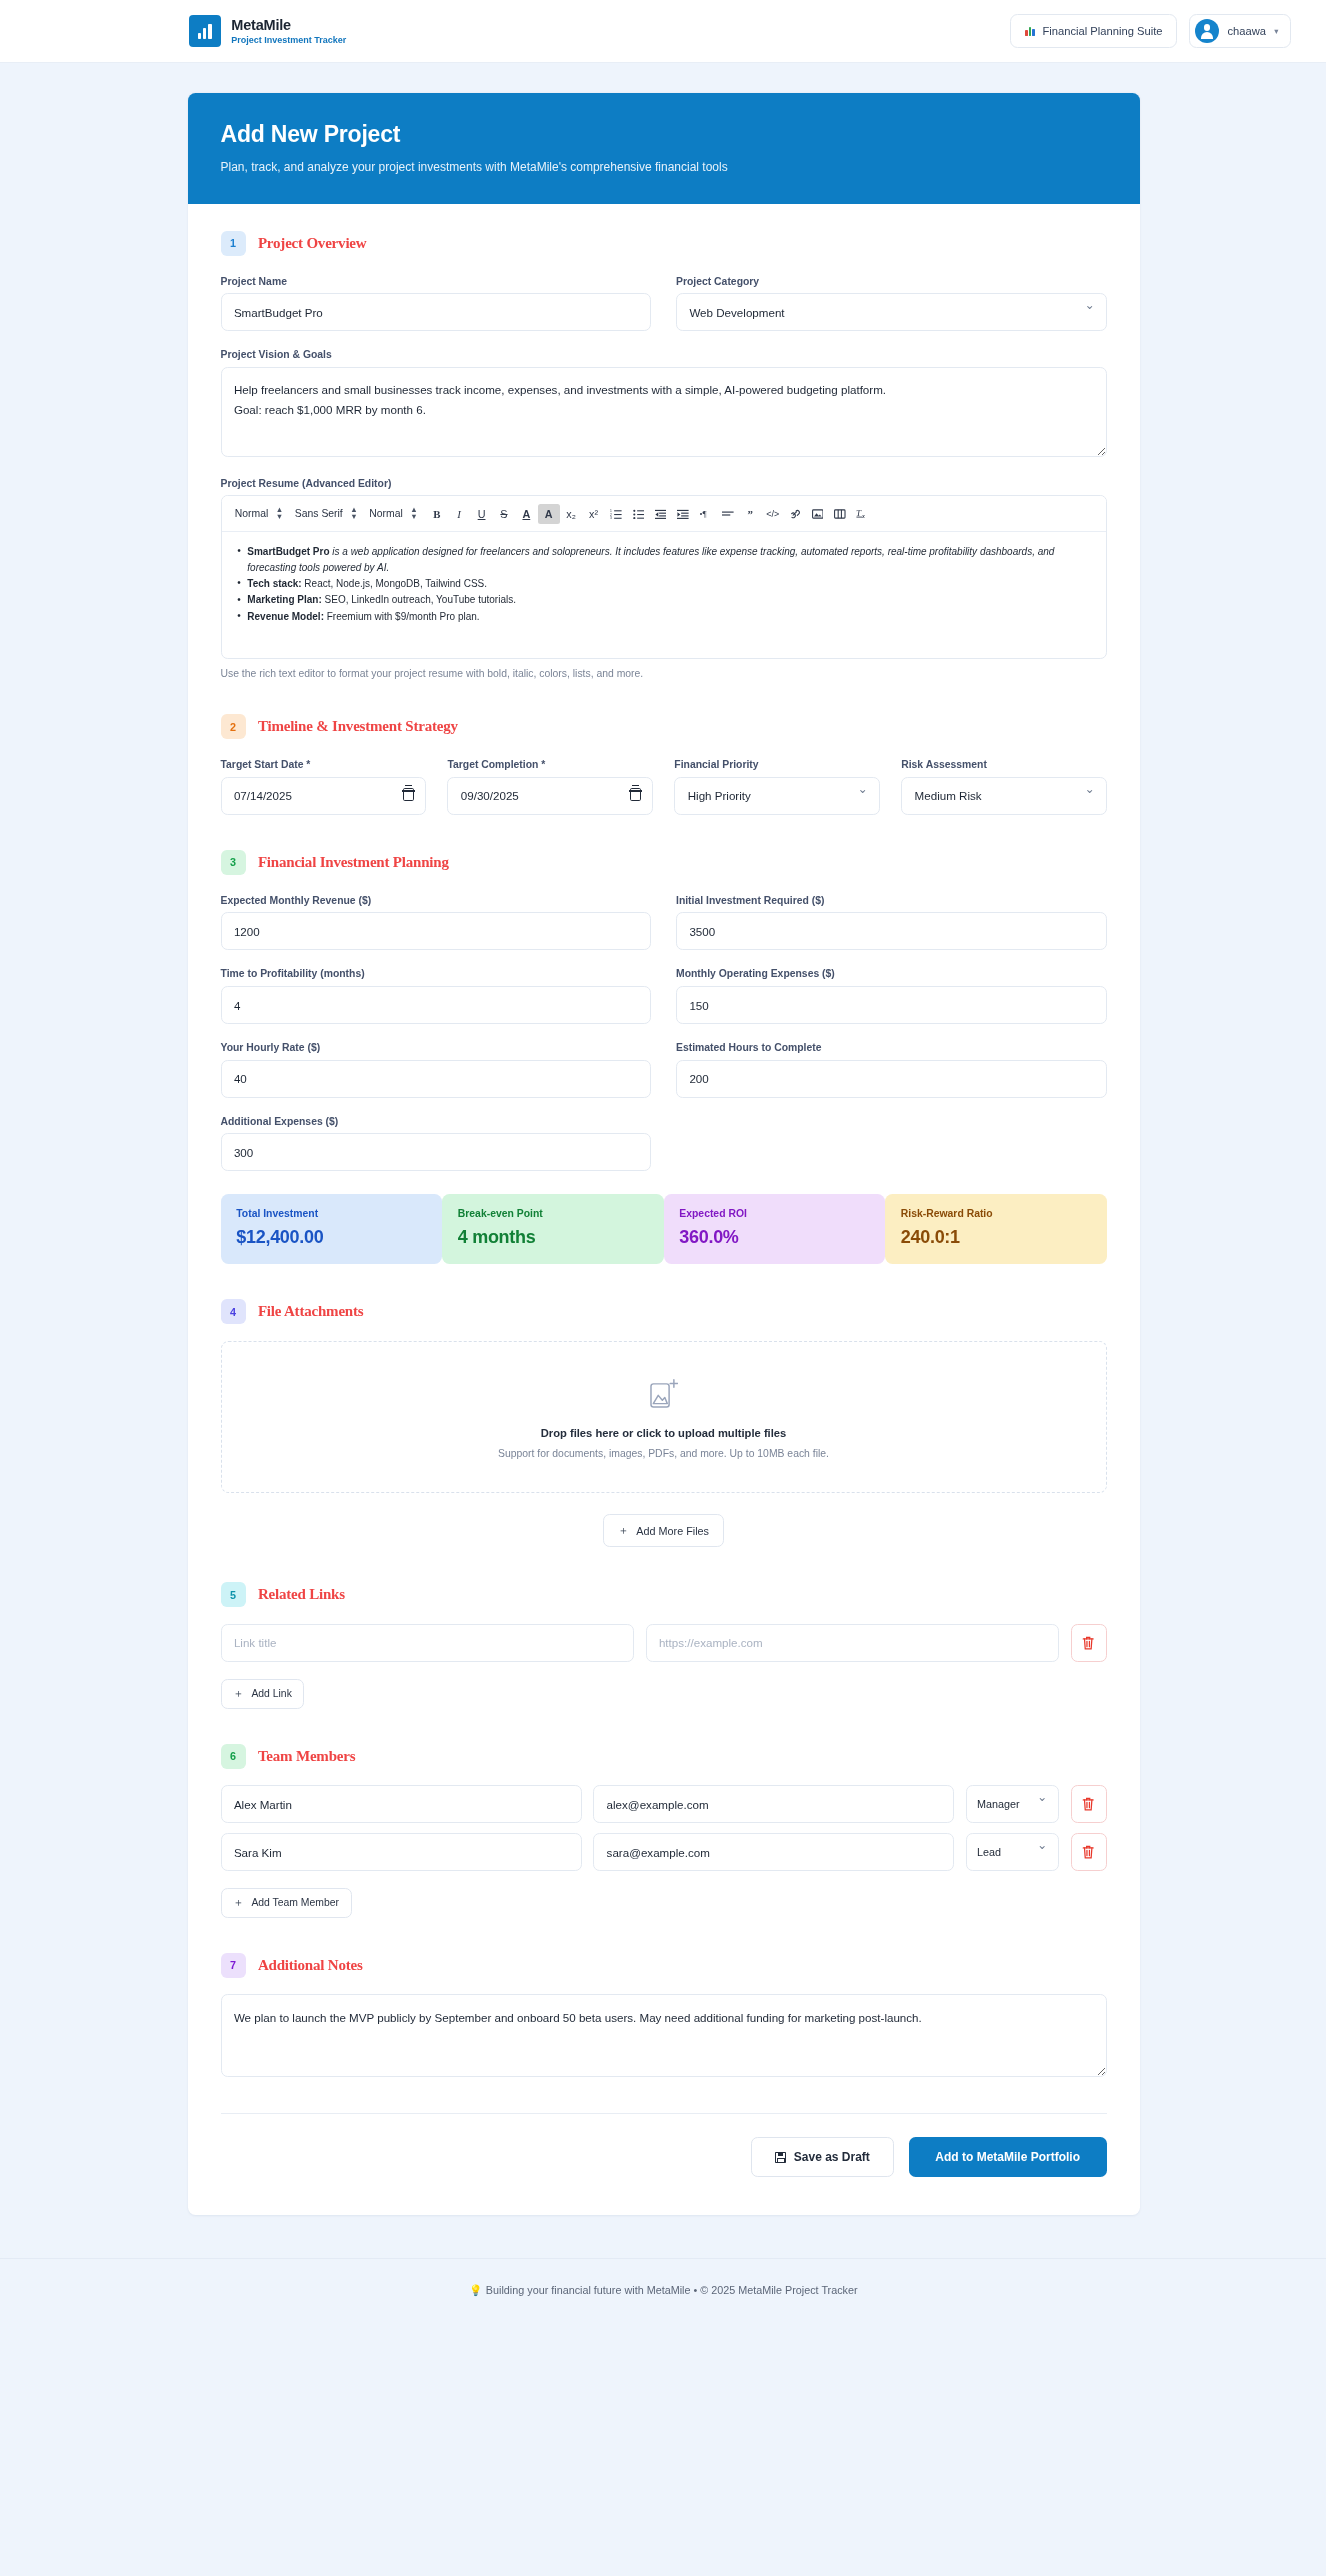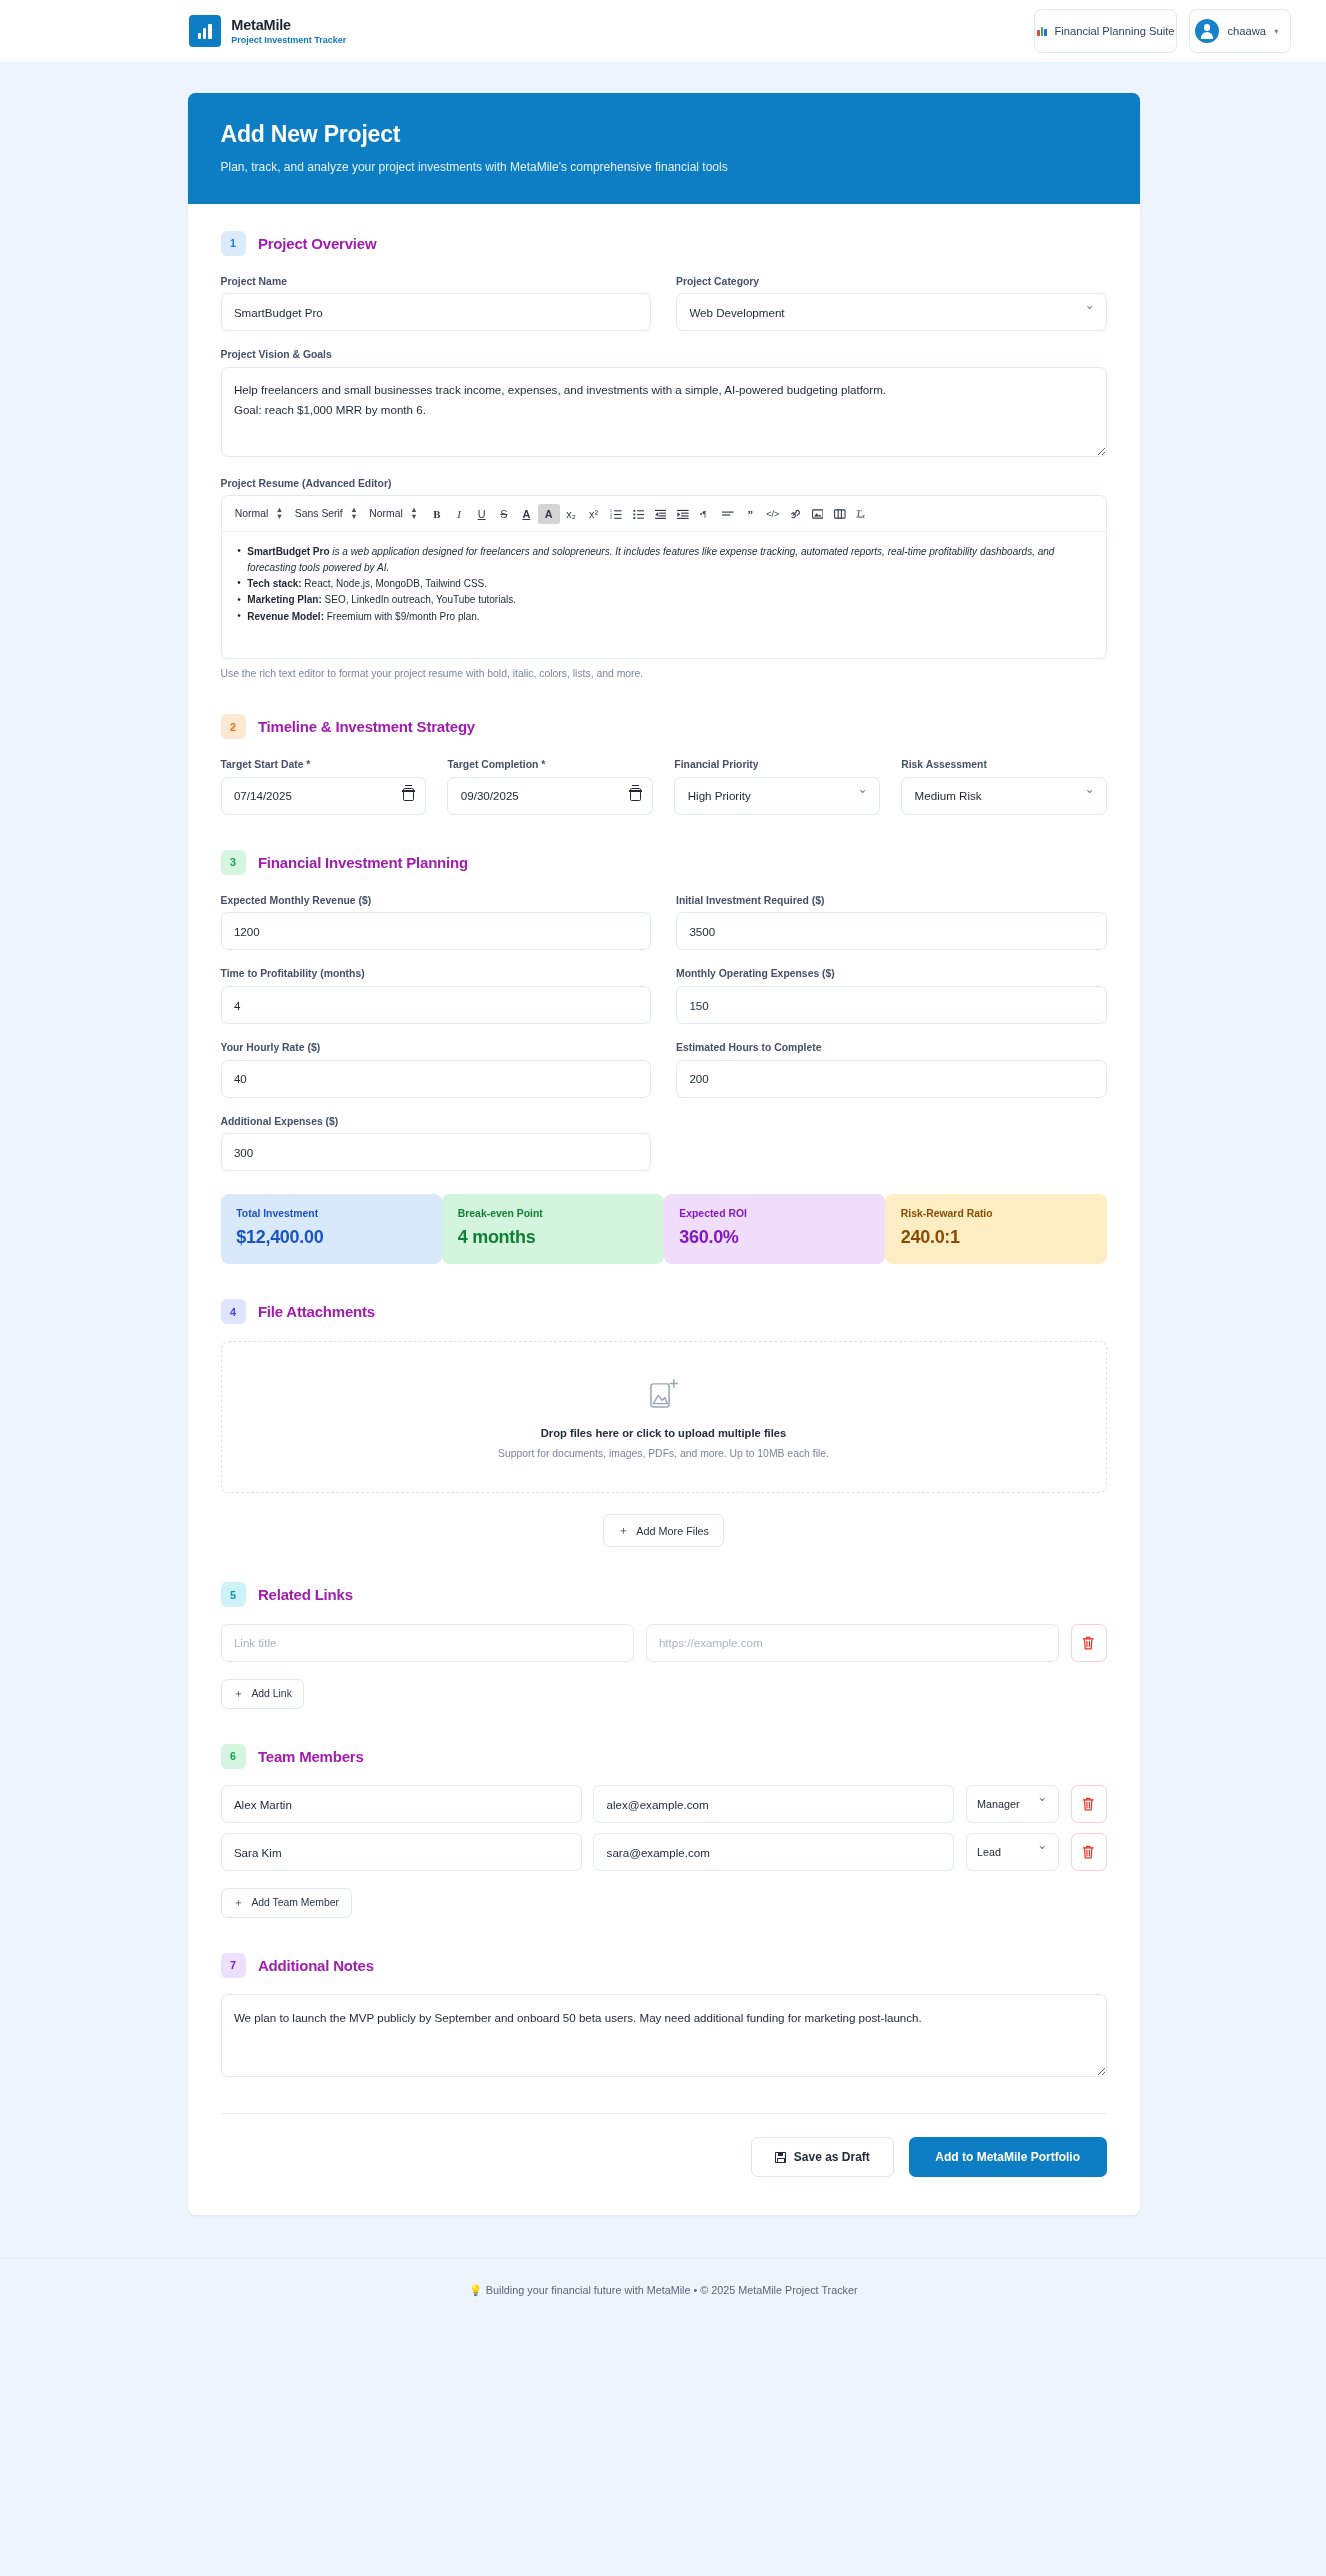--- a/index.html
+++ b/index.html
@@ -34,23 +34,23 @@
   .brand-logo i.b3 { height: 15px; }
   .brand-text { line-height: 1.15; }
   .brand-name { font-size: 14.5px; font-weight: bold; color: #1c2532; letter-spacing: -0.2px; }
   .brand-sub { font-size: 9px; font-weight: bold; color: #1276bd; margin-top: 0.8px; }
 
   .nav-right { display: flex; align-items: center; gap: 11.6px; }
   .pill {
     border: 0.8px solid #e2e8f0;
     border-radius: 7.5px;
     background: #fff;
-    height: 44px;
+    height: 34px;
     display: flex; align-items: center; gap: 7.5px;
-    padding: 0 2px;
+    padding: 0 14px;
     font-size: 11.2px;
     color: #33425b;
   }
   .mini-chart { display: flex; align-items: flex-end; gap: 1.2px; height: 10px; }
   .mini-chart s { display: block; width: 2.5px; border-radius: 0.4px; }
   .mini-chart s.r { height: 5.8px;  background: #e0493c; }
   .mini-chart s.g { height: 9px; background: #32a852; }
   .mini-chart s.b { height: 7.5px;  background: #2574d4; }
   .user-pill { padding-left: 5px; padding-right: 11.6px; gap: 8.3px; }
   .avatar {
@@ -83,21 +83,21 @@
 
   .body { padding: 26.5px 33px 38px; }
 
   
   .sec-head { display: flex; align-items: center; gap: 12.4px; }
   .badge {
     width: 25px; height: 25px; border-radius: 5.8px;
     display: flex; align-items: center; justify-content: center;
     font-size: 10.8px; font-weight: bold; flex: none;
   }
-  .sec-title { font-size: 15px; font-weight: bold; color: #a21caf; letter-spacing: -0.2px; }
+  .sec-title { font-size: 15px; font-weight: bold; color: #ef4444; letter-spacing: -0.2px; font-family: Liberation Serif, serif; }
 
   
   .lbl { font-size: 10.4px; font-weight: bold; color: #44506a; margin-bottom: 6.6px; display: block; }
   .ctl {
     width: 100%; height: 38px;
     border: 0.8px solid #e3e9f1; border-radius: 6.6px;
     background: #fff; padding: 0 12.4px;
     font-size: 11.6px; color: #1d2634;
     font-family: inherit;
   }

